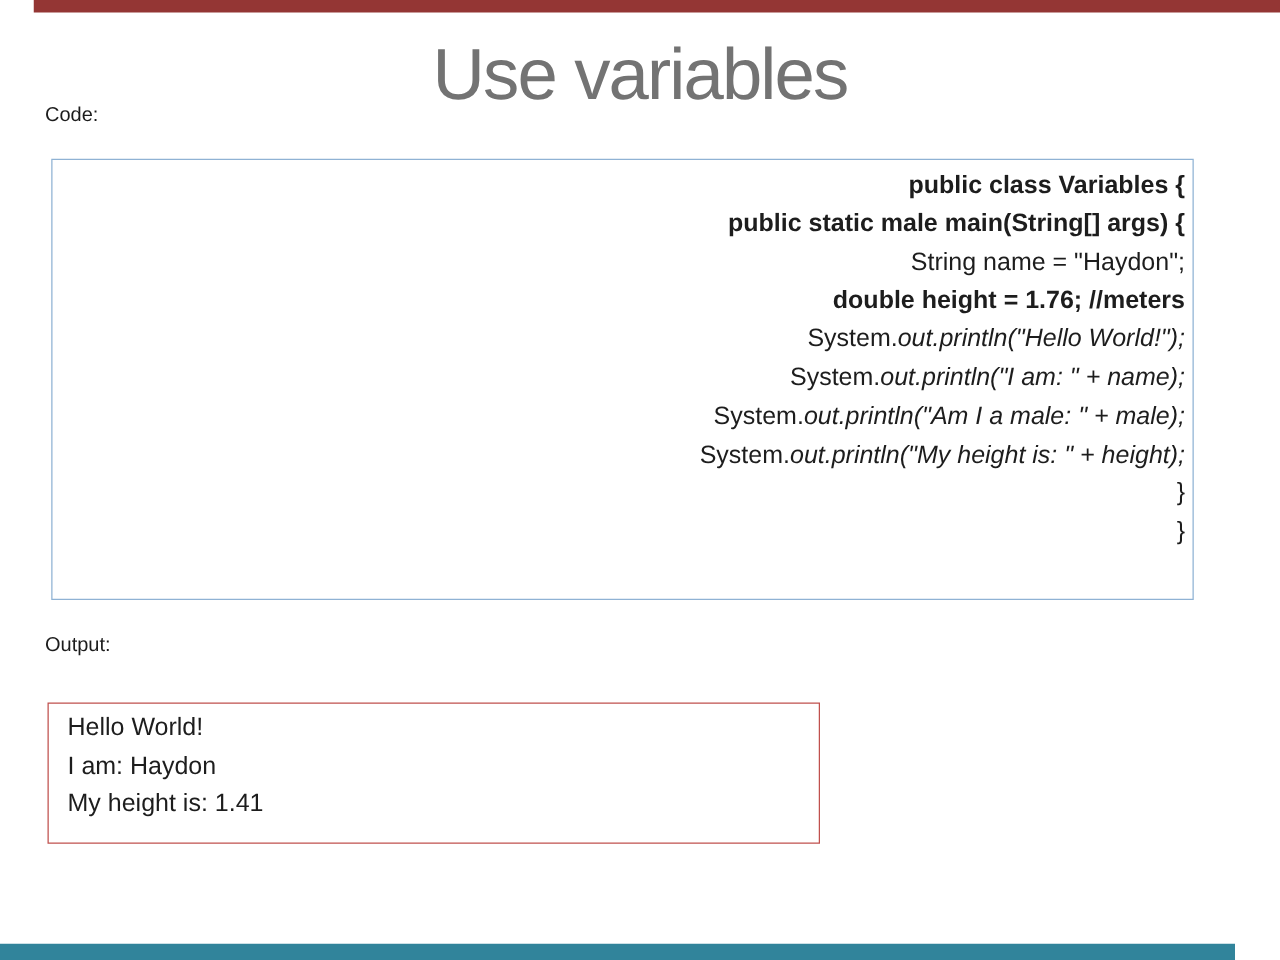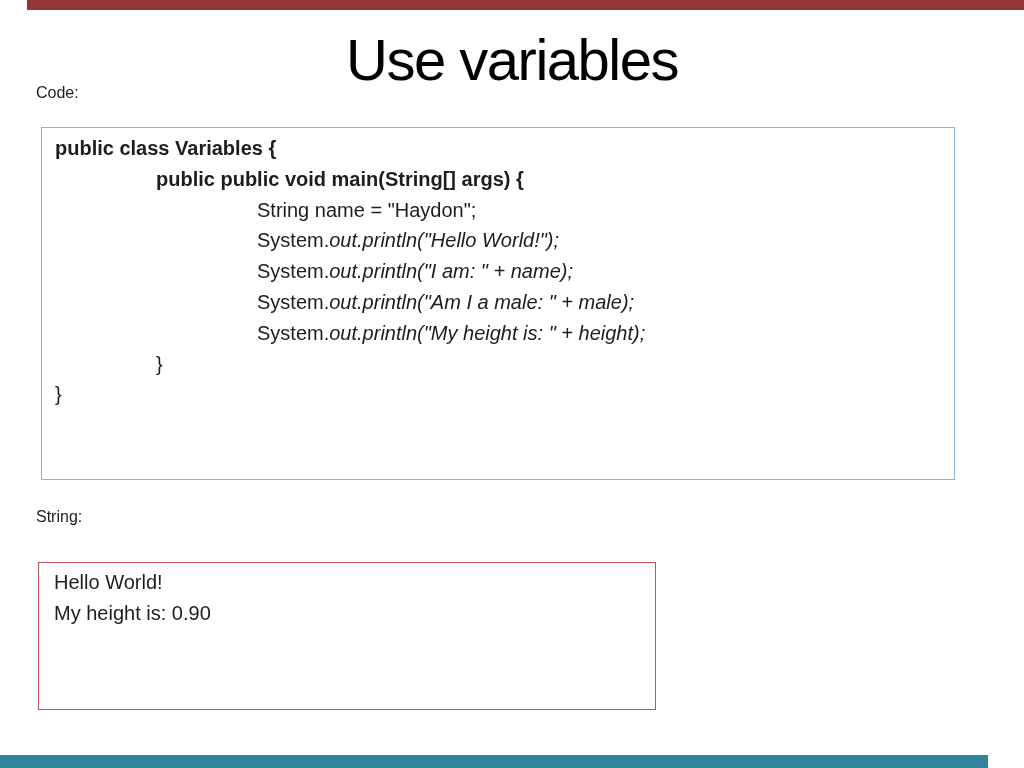--- a/index.html
+++ b/index.html
@@ -32,21 +32,21 @@
   }
   #slide-title {
     position: absolute;
     left: 0;
     top: 26px;
     width: 1024px;
     text-align: center;
     font-size: 58px;
     font-weight: 400;
     letter-spacing: -1.5px;
-    color: #000000;
+    color: #737373;
     white-space: nowrap;
   }
   .section-label {
     position: absolute;
     font-size: 16px;
     color: #1c1c1c;
   }
   #code-label {
     left: 36px;
     top: 84px;
@@ -61,57 +61,59 @@
     left: 41px;
     top: 127px;
     width: 914px;
     height: 353px;
     border: 1px solid #8fb2d4;
     padding: 5px 6px 0 13px;
     font-size: 20px;
     line-height: 30.8px;
     white-space: nowrap;
   }
-  .code-line { white-space: pre; }
+  .code-line { white-space: pre; text-align: right; }
   .code-line.bold { font-weight: 700; }
   .code-line .it { font-style: italic; }
   #output-box {
     position: absolute;
     box-sizing: border-box;
     left: 38px;
     top: 562px;
     width: 618px;
-    height: 148px;
+    height: 113px;
     border: 1px solid #c0504d;
     padding: 4px 6px 16px 15px;
     font-size: 20px;
     line-height: 30.7px;
     white-space: nowrap;
   }
 </style>
 </head>
 <body>
 
 <div id="top-bar" class="bar" style="background: rgb(148, 54, 52);"></div>
 <div id="bottom-bar" class="bar" style="background: rgb(49, 132, 155);"></div>
 
 <div id="slide-title">Use variables</div>
 
 <div id="code-label" class="section-label">Code:</div>
 
 <div id="code-box" style="border-color: rgb(143, 178, 212);">
     <div class="code-line bold" style="padding-left: 0px;"><span>public class Variables {</span></div>
-    <div class="code-line bold" style="padding-left: 101px;"><span>public public void main(String[] args) {</span></div>
+    <div class="code-line bold" style="padding-left: 101px;"><span>public static male main(String[] args) {</span></div>
     <div class="code-line" style="padding-left: 202px;"><span>String name = "Haydon";</span></div>
+    <div class="code-line bold" style="padding-left: 202px;"><span>double height = 1.76; //meters</span></div>
     <div class="code-line" style="padding-left: 202px;"><span>System.</span><span class="it">out.println("Hello World!");</span></div>
     <div class="code-line" style="padding-left: 202px;"><span>System.</span><span class="it">out.println("I am: " + name);</span></div>
     <div class="code-line" style="padding-left: 202px;"><span>System.</span><span class="it">out.println("Am I a male: " + male);</span></div>
     <div class="code-line" style="padding-left: 202px;"><span>System.</span><span class="it">out.println("My height is: " + height);</span></div>
     <div class="code-line" style="padding-left: 101px;"><span>}</span></div>
     <div class="code-line" style="padding-left: 0px;"><span>}</span></div>
   </div>
 
-<div id="output-label" class="section-label">String:</div>
+<div id="output-label" class="section-label">Output:</div>
 
 <div id="output-box" style="border-color: rgb(192, 80, 77);">
     <div class="output-line">Hello World!</div>
-    <div class="output-line">My height is: 0.90</div>
+    <div class="output-line">I am: Haydon</div>
+    <div class="output-line">My height is: 1.41</div>
   </div>
 
 </body></html>

